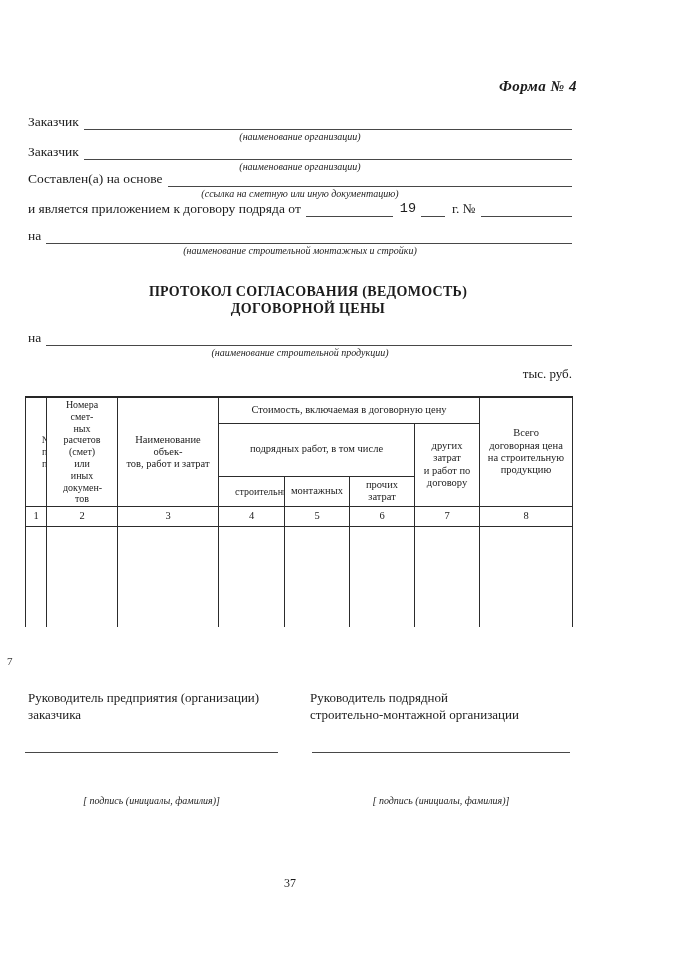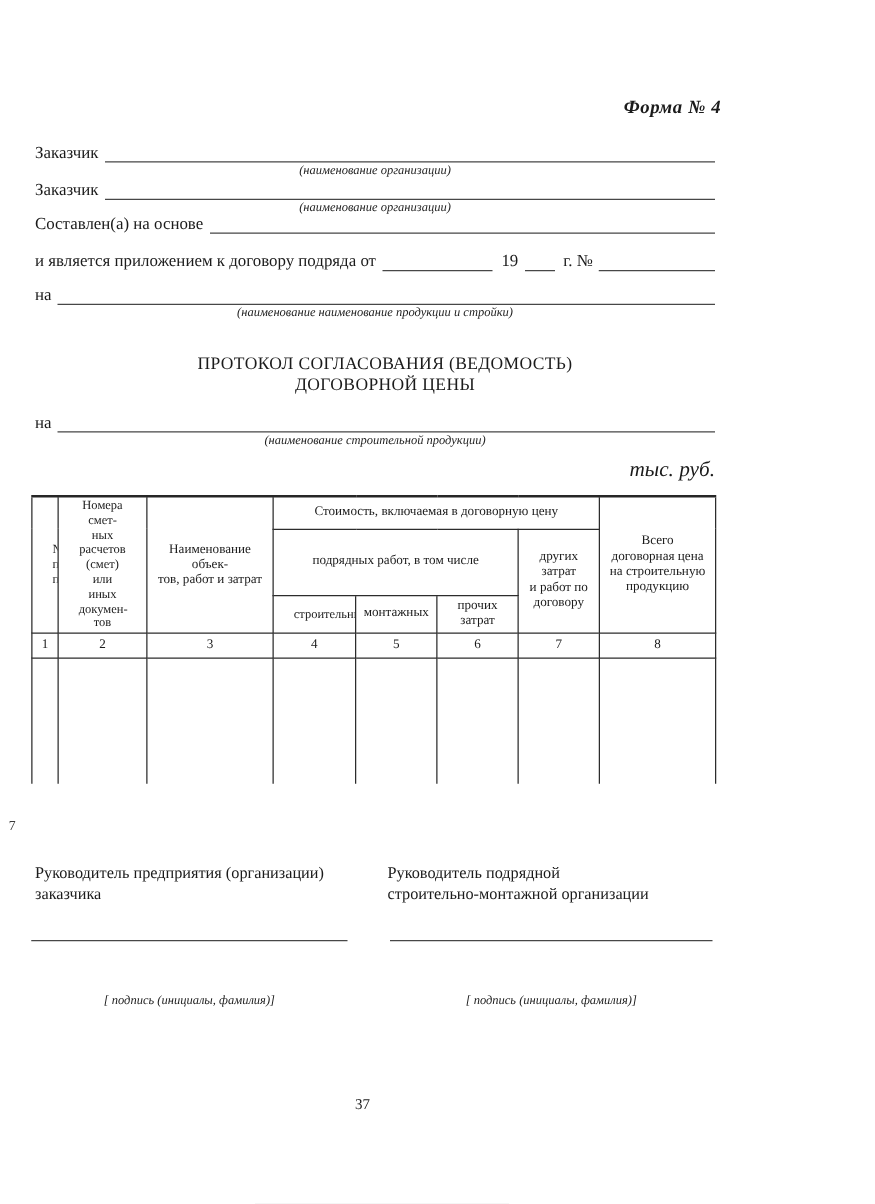--- a/index.html
+++ b/index.html
@@ -28,27 +28,26 @@
     font-size:10px;font-style:italic;color:#222;
     line-height:12px;
   }
   .form-label{
     position:absolute;right:123px;top:78px;
     font-size:15px;font-style:italic;font-weight:600;
     letter-spacing:.5px;
   }
   .title{
     position:absolute;left:28px;right:112px;
-    text-align:center;font-weight:normal;font-size:14px;
+    text-align:center;font-weight:bold;font-size:14px;
     letter-spacing:.3px;line-height:17px;
   }
   .units{
     position:absolute;right:128px;top:366px;
-    font-size:17px;
-    font-style:italic;
+    font-size:13px;
   }
   table.price{
     position:absolute;left:25px;top:396px;
     width:547px;
     border-collapse:collapse;table-layout:fixed;
     font-size:10.5px;line-height:1.18;
     border-top:2px solid #262626;
   }
   table.price td{
     border:1px solid #2c2c2c;
@@ -102,35 +101,36 @@
   <div class="row" style="top:142px;">
     <span>Заказчик</span>
     <span class="blank"></span>
   </div>
   <div class="hint" style="top:161px;">(наименование организации)</div>
 
   <div class="row" style="top:169px;">
     <span>Составлен(а) на основе</span>
     <span class="blank"></span>
   </div>
+  <div class="hint" style="top:188px;">(ссылка на сметную или иную документацию)</div>
 
   <div class="row" style="top:199px;justify-content:space-between;">
     <span>и является приложением к договору подряда от</span>
     <span class="blank" style="flex:1;"></span>
-    <span style="margin-left:7px;">19</span>
+    <span style="margin-left:7px;font-family:Liberation Mono, monospace;">19</span>
     <span class="blank fixed" style="width:24px;"></span>
     <span style="margin-left:7px;">г. №</span>
     <span class="blank" style="flex:1.05;"></span>
   </div>
 
   <div class="row" style="top:226px;">
     <span>на</span>
     <span class="blank"></span>
   </div>
-  <div class="hint" style="top:245px;">(наименование наименование продукции и стройки)</div>
+  <div class="hint" style="top:245px;">(наименование строительной монтажных и стройки)</div>
 
   <div class="title" style="top:283px;">ПРОТОКОЛ СОГЛАСОВАНИЯ (ВЕДОМОСТЬ)</div>
   <div class="title" style="top:300px;">ДОГОВОРНОЙ ЦЕНЫ</div>
 
   <div class="row" style="top:328px;">
     <span>на</span>
     <span class="blank"></span>
   </div>
   <div class="hint" style="top:347px;">(наименование строительной продукции)</div>
 

